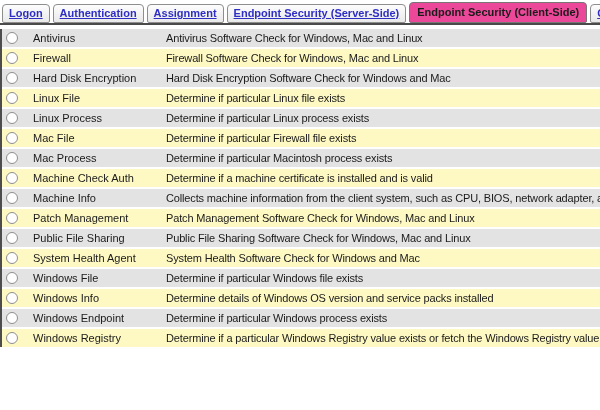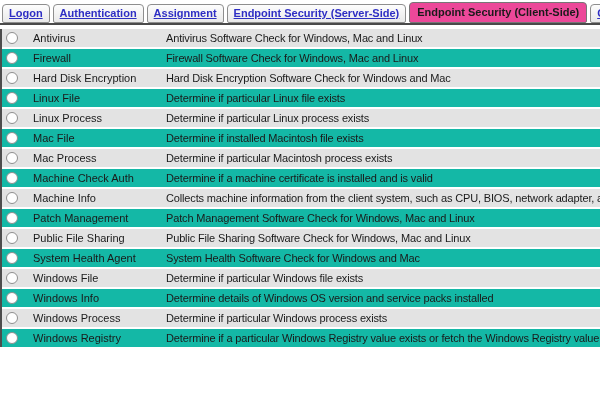--- a/index.html
+++ b/index.html
@@ -49,21 +49,21 @@
     width: 600px;
   }
   .row {
     display: flex;
     align-items: center;
     height: 18px;
     margin-bottom: 2px;
     cursor: pointer;
   }
   .row.shade-a { background: #e3e3e3; }
-  .row.shade-b { background: #14b8a6; justify-content: center; }
+  .row.shade-b { background: #fef9c3; justify-content: center; }
   .radio {
     width: 12px; height: 12px;
     border: 1px solid #8f8f8f;
     border-radius: 50%;
     background: #fefefe;
     margin: 0 0 0 4px;
     flex: 0 0 12px;
     cursor: pointer;
   }
   .opt-name {
@@ -133,21 +133,21 @@
 
   <div class="row shade-a">
     <span class="radio"></span>
     <span class="opt-name">Linux Process</span>
     <span class="opt-desc">Determine if particular Linux process exists</span>
   </div>
 
   <div class="row shade-b">
     <span class="radio"></span>
     <span class="opt-name">Mac File</span>
-    <span class="opt-desc">Determine if installed Macintosh file exists</span>
+    <span class="opt-desc">Determine if particular Firewall file exists</span>
   </div>
 
   <div class="row shade-a">
     <span class="radio"></span>
     <span class="opt-name">Mac Process</span>
     <span class="opt-desc">Determine if particular Macintosh process exists</span>
   </div>
 
   <div class="row shade-b">
     <span class="radio"></span>
@@ -186,21 +186,21 @@
   </div>
 
   <div class="row shade-b">
     <span class="radio"></span>
     <span class="opt-name">Windows Info</span>
     <span class="opt-desc">Determine details of Windows OS version and service packs installed</span>
   </div>
 
   <div class="row shade-a">
     <span class="radio"></span>
-    <span class="opt-name">Windows Process</span>
+    <span class="opt-name">Windows Endpoint</span>
     <span class="opt-desc">Determine if particular Windows process exists</span>
   </div>
 
   <div class="row shade-b">
     <span class="radio"></span>
     <span class="opt-name">Windows Registry</span>
     <span class="opt-desc">Determine if a particular Windows Registry value exists or fetch the Windows Registry value</span>
   </div>
 </div>
 

